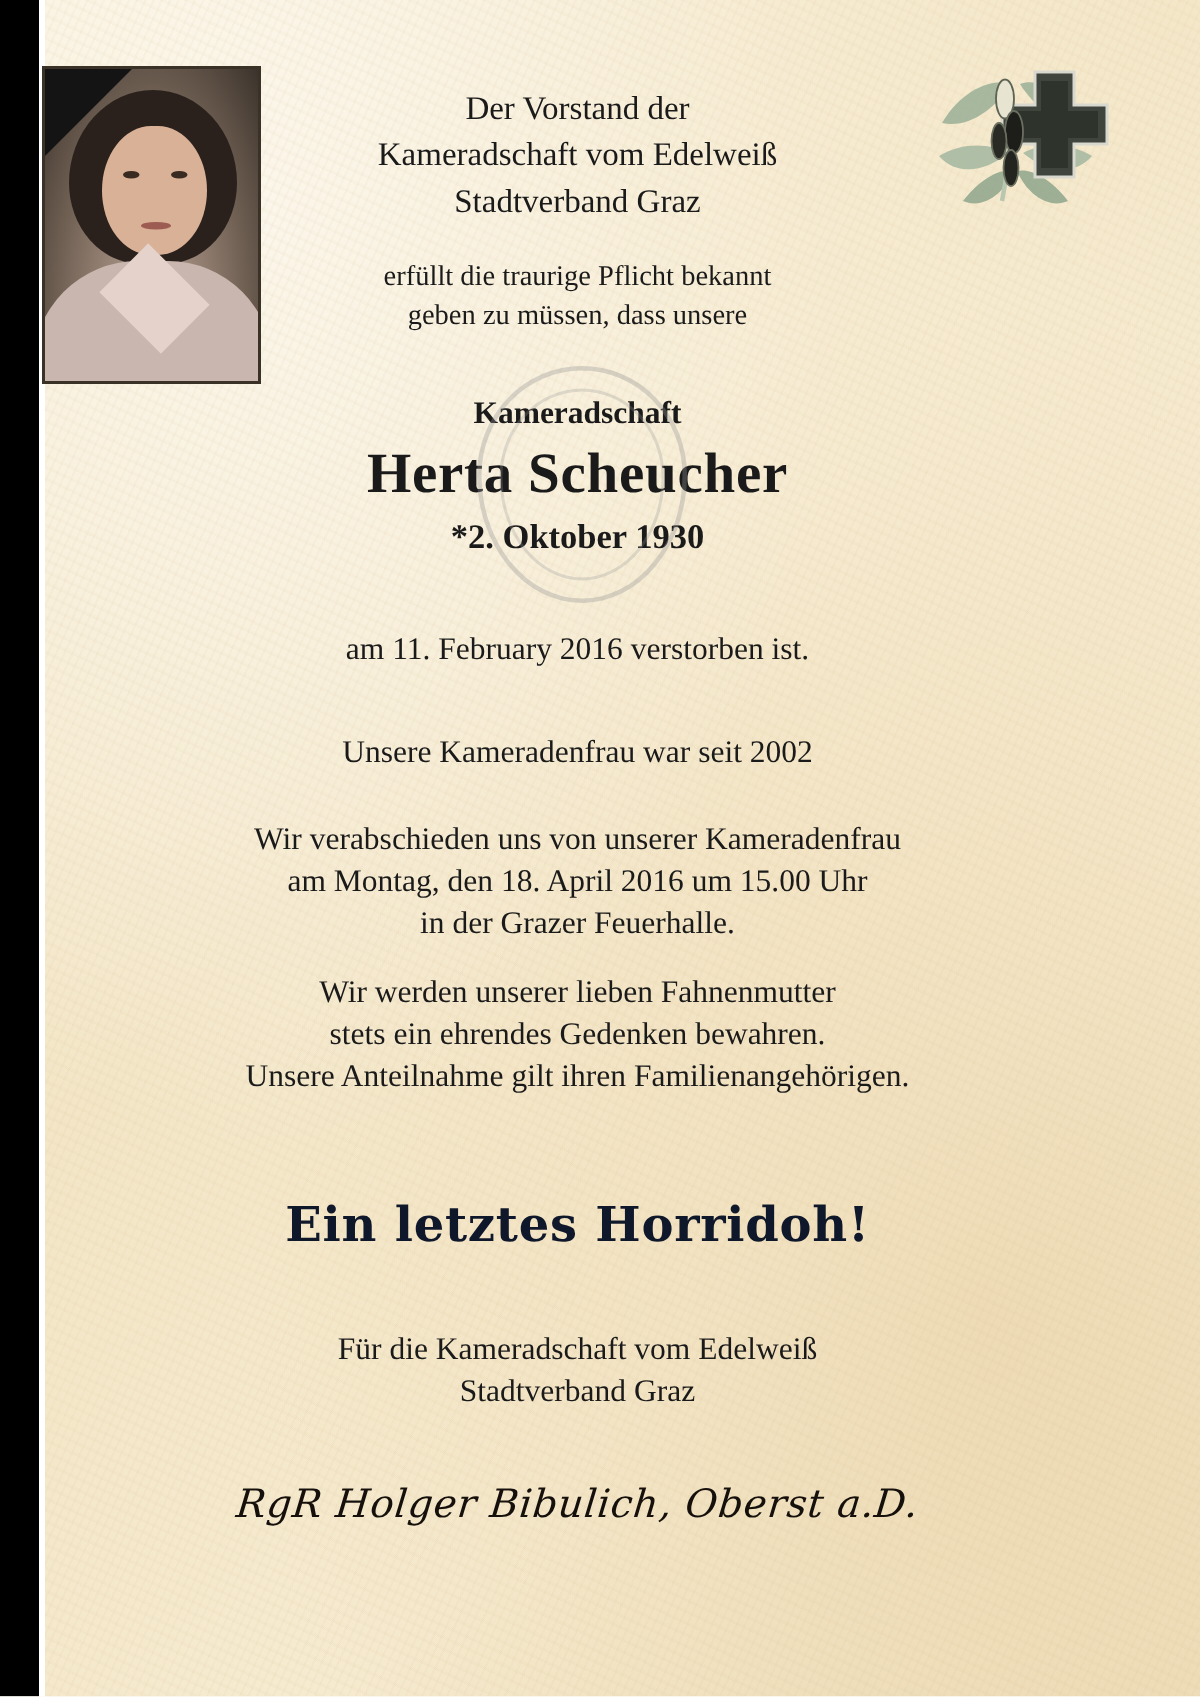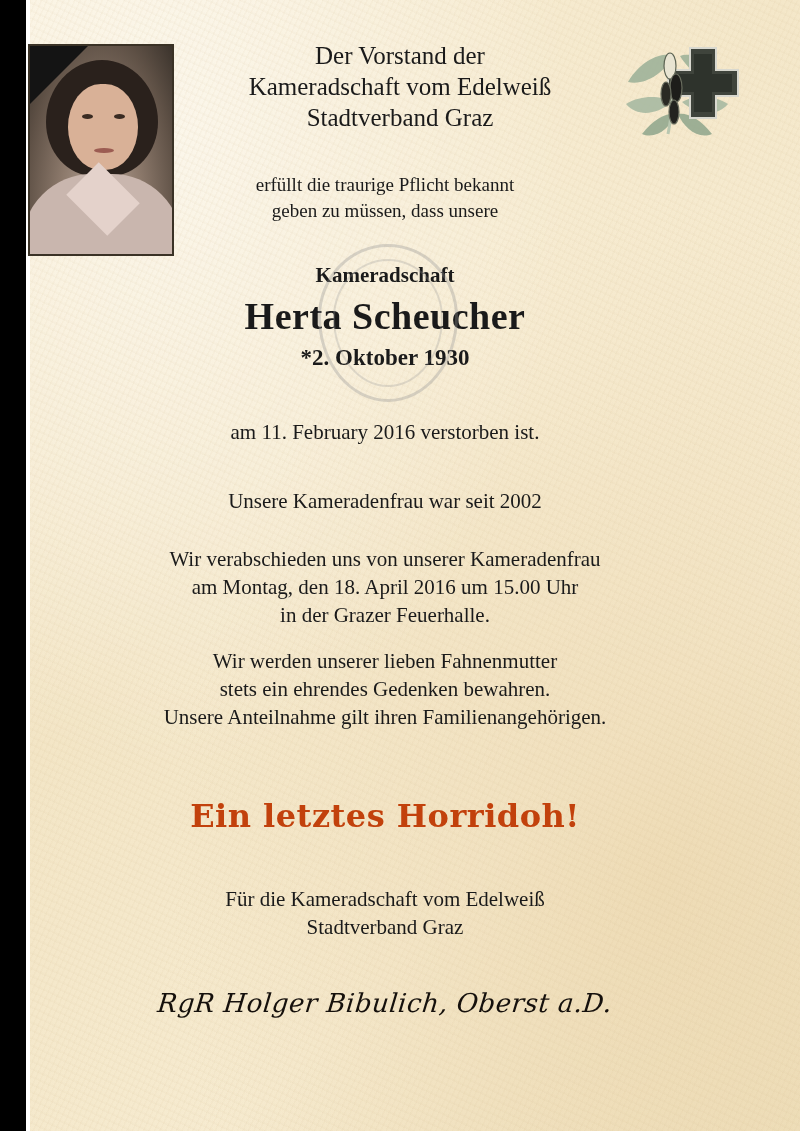--- a/index.html
+++ b/index.html
@@ -160,24 +160,23 @@
   .txt {
     position: absolute;
     text-align: center;
     color: #1a1a1a;
     width: 100%;
     left: 0;
   }
   .line { display: block; }
 
   #org-block {
-    top: 40px;
-    font-size: 25px;
+    top: 56px;
+    font-size: 22px;
     line-height: 31px;
-    padding-left: 15px;
   }
   #duty-block {
     top: 172px;
     font-size: 19px;
     line-height: 26px;
   }
   #role-line {
     top: 262px;
     font-size: 21px;
     font-weight: bold;
@@ -214,21 +213,21 @@
   }
   #memory-block {
     top: 647px;
     font-size: 21px;
     line-height: 28px;
   }
   #salute-line {
     top: 797px;
     font-size: 32px;
     font-weight: bold;
-    color: #c2410c;
+    color: #0f172a;
     font-family: "DejaVu Serif", serif;
     letter-spacing: .5px;
   }
   #closing-block {
     top: 885px;
     font-size: 21px;
     line-height: 28px;
   }
   #signature-line {
     top: 988px;

